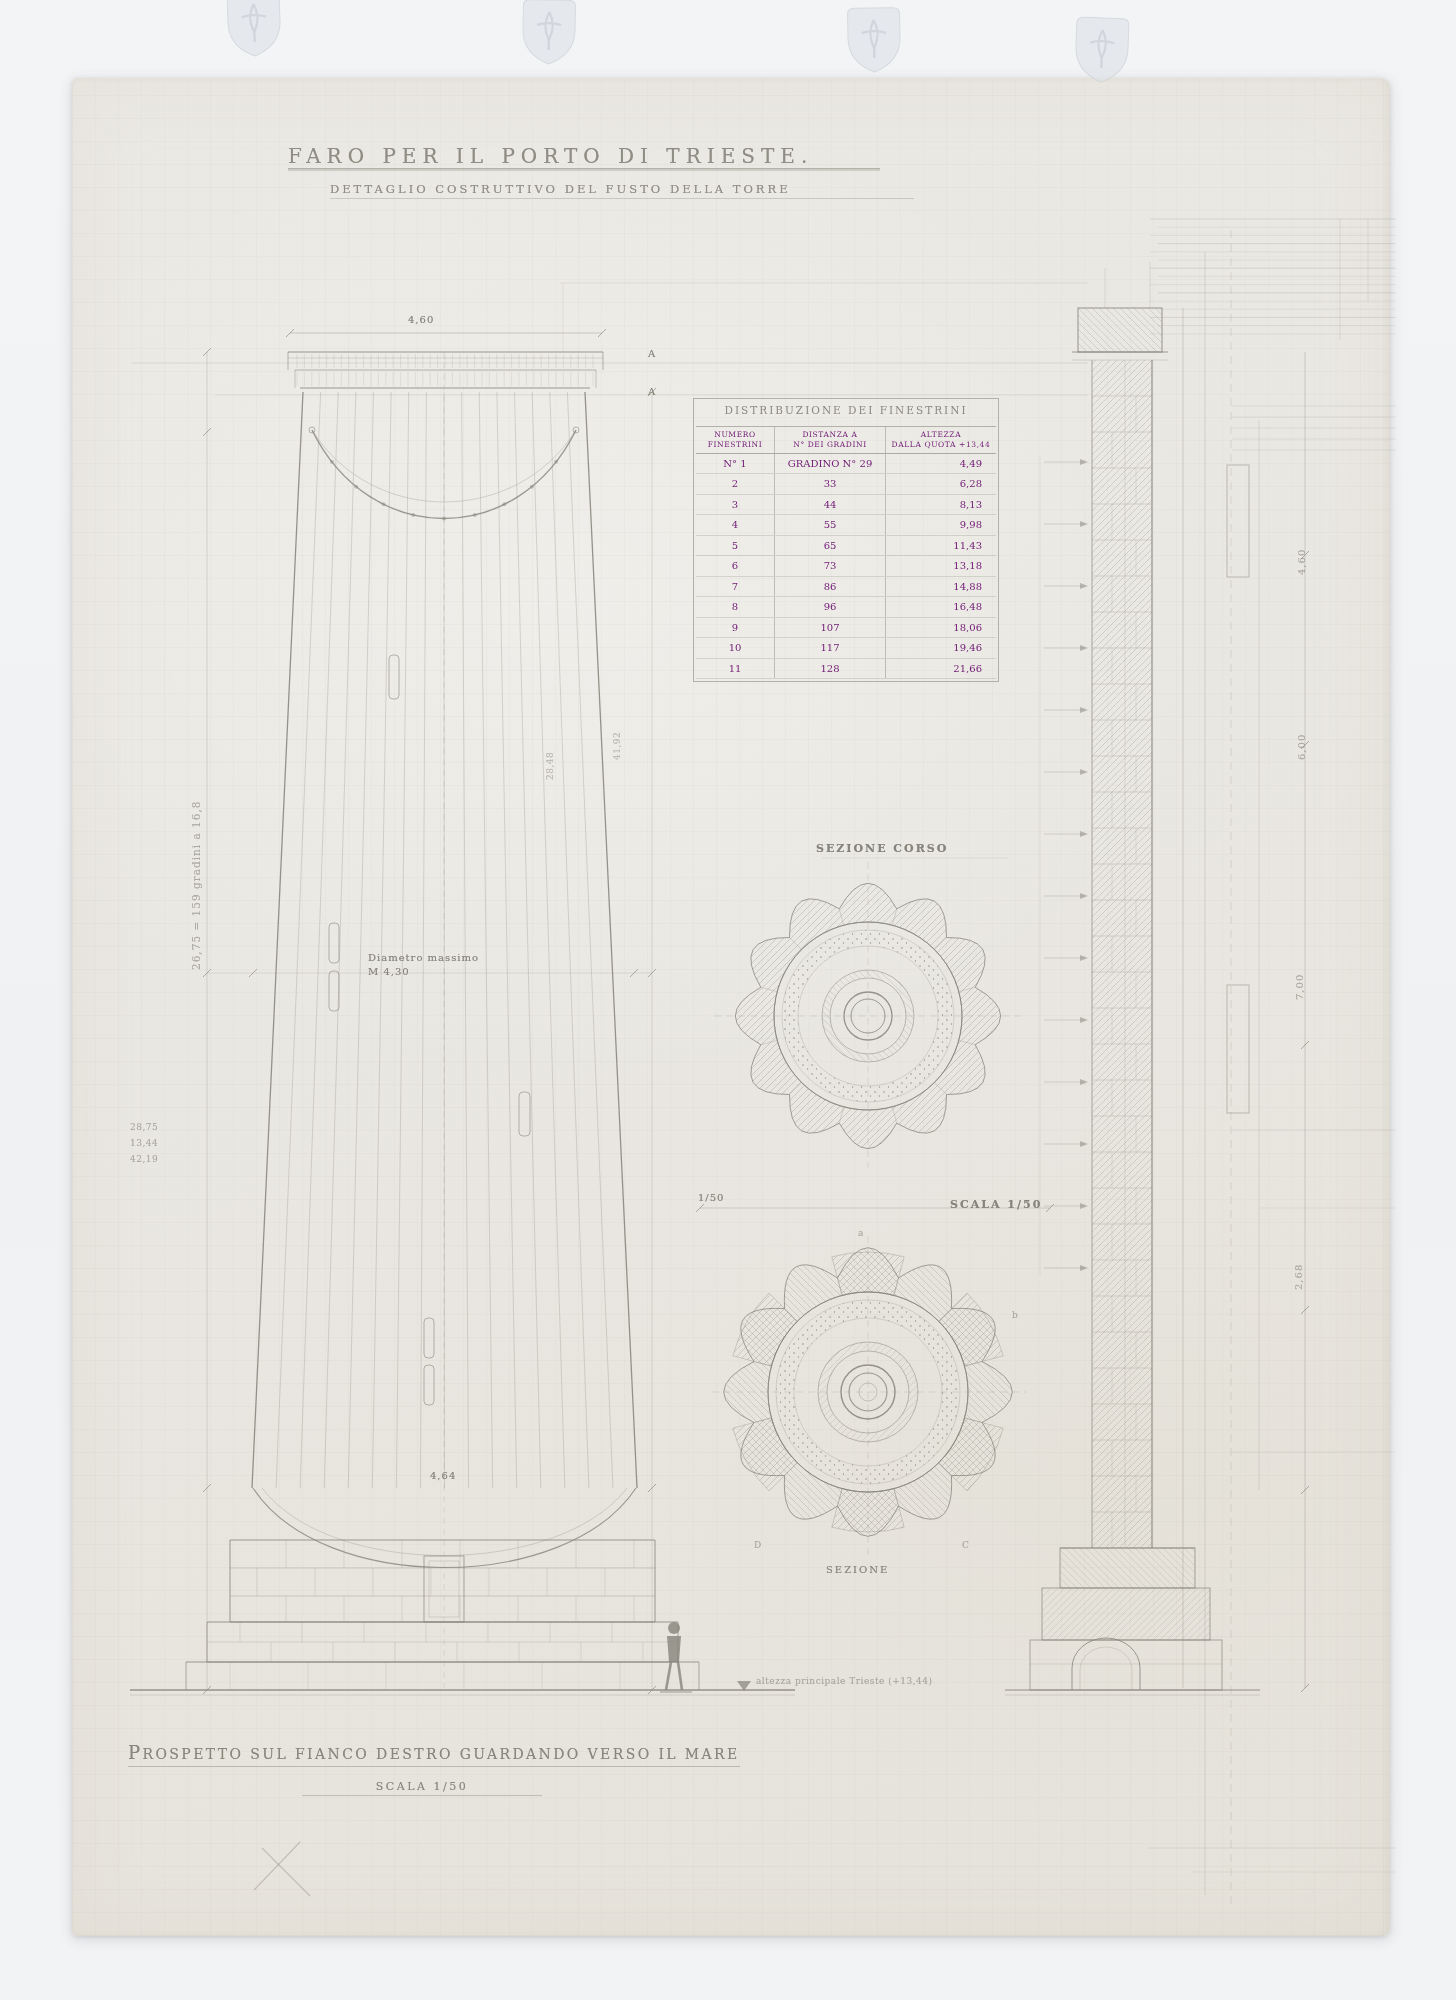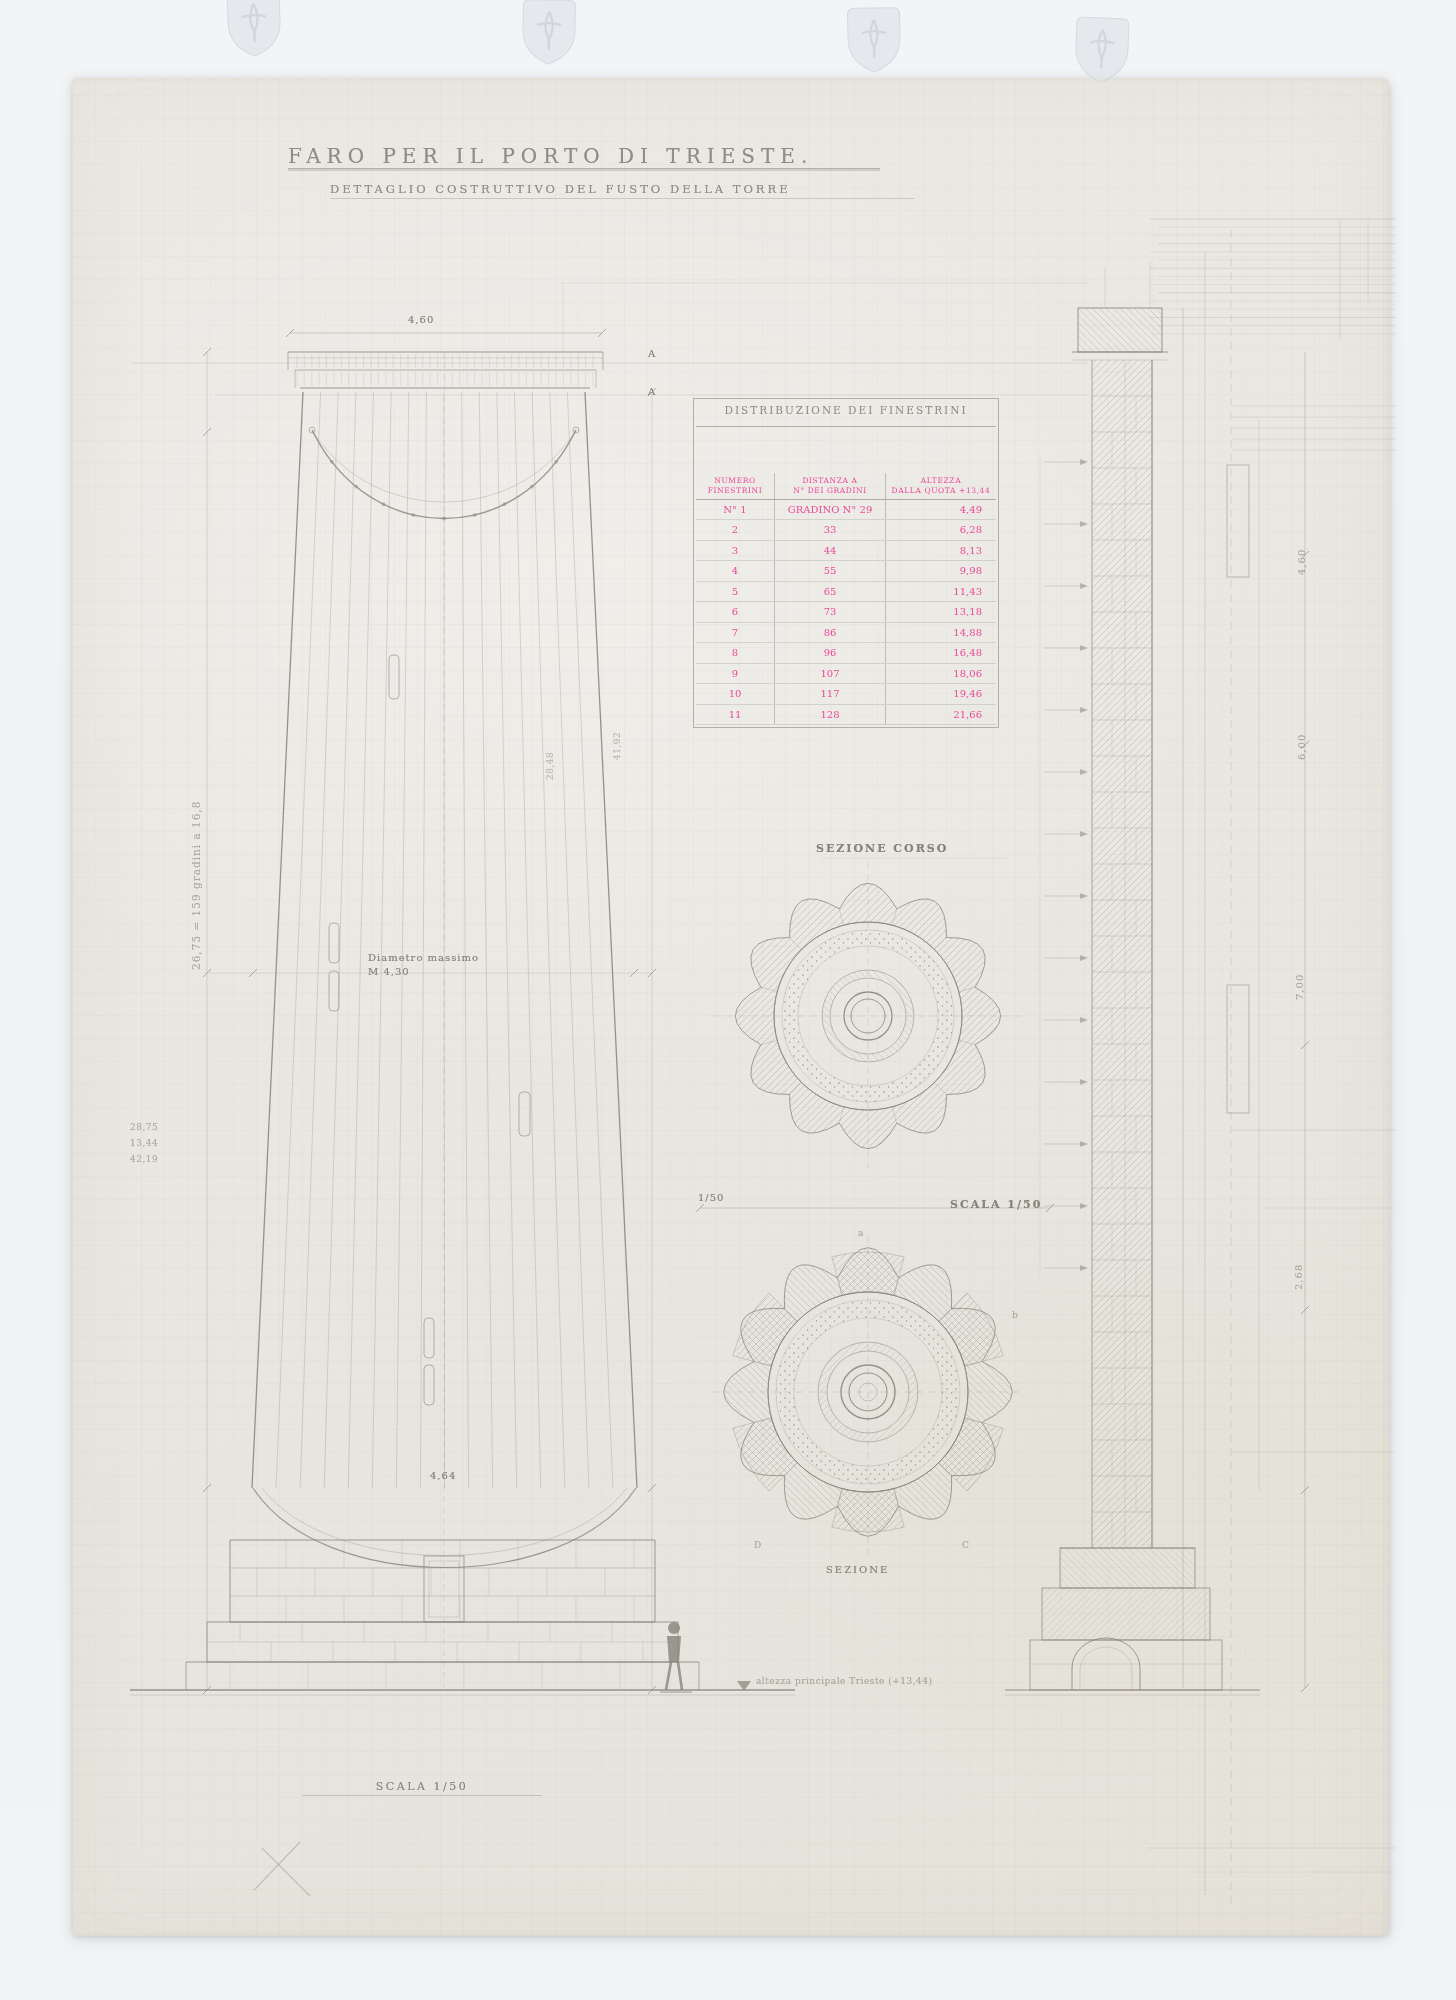--- a/index.html
+++ b/index.html
@@ -27,21 +27,21 @@
   }
   svg#art{position:absolute;left:0;top:0;pointer-events:none;}
   .pc{position:absolute;color:#87847b;text-shadow:0 0 .6px rgba(135,132,123,.55);white-space:nowrap;}
   .title-main{left:288px;top:144px;width:592px;font-size:20px;letter-spacing:6px;
     border-bottom:1px solid rgba(125,122,112,.5);box-shadow:0 2px 0 rgba(125,122,112,.26);padding-bottom:0;color:#908d84;}
   .title-sub{left:330px;top:182px;width:584px;font-size:11.5px;letter-spacing:3px;
     border-bottom:1px solid rgba(125,122,112,.3);padding-bottom:2px;color:#918e85;}
   .tbl-wrap{position:absolute;left:693px;top:398px;width:300px;border:1px solid rgba(120,117,107,.5);padding:2px;background:transparent;}
   .tbl-title{font-size:10.5px;letter-spacing:2px;text-align:center;color:#8b887f;
     border-bottom:1px solid rgba(120,117,107,.5);padding:3px 0 10px 0;}
-  table.tbl{border-collapse:collapse;width:100%;color:#ec4899;margin-top:46px;}
+  table.tbl{border-collapse:collapse;width:100%;color:#701a75;}
   table.tbl th{font-size:7.5px;letter-spacing:.6px;font-weight:normal;line-height:1.3;
     border-bottom:1px solid rgba(120,117,107,.55);padding:3px 1px;}
   table.tbl th,.tbl td{border-left:1px solid rgba(120,117,107,.4);}
   table.tbl th:first-child,.tbl td:first-child{border-left:none;}
   table.tbl td{font-size:10px;height:19.5px;text-align:center;border-bottom:1px solid rgba(120,117,107,.22);padding:0 4px;}
   table.tbl td:last-child{text-align:right;padding-right:14px;}
   .lbl{font-size:11px;letter-spacing:2px;font-weight:bold;}
   .sm{font-size:10px;letter-spacing:1px;}
   .xs{font-size:9px;letter-spacing:.5px;}
   .ital{}
@@ -631,14 +631,15 @@
   <span class="pc xs fade" style="left:858px;top:1228px">a</span>
   <span class="pc xs fade" style="left:1012px;top:1310px">b</span>
   <span class="pc xs fade" style="left:962px;top:1540px">C</span>
   <span class="pc xs fade" style="left:754px;top:1540px">D</span>
 
   <span class="pc sm vrot fade" style="left:1296px;top:575px">4,60</span>
   <span class="pc sm vrot fade" style="left:1296px;top:760px">6,00</span>
   <span class="pc sm vrot fade" style="left:1294px;top:1000px">7,00</span>
   <span class="pc sm vrot fade" style="left:1293px;top:1290px">2,68</span>
 
+  <div class="pc caption1">PROSPETTO SUL FIANCO DESTRO GUARDANDO VERSO IL MARE</div>
   <div class="pc caption2">SCALA 1/50</div>
 </div>
 
 </body></html>

